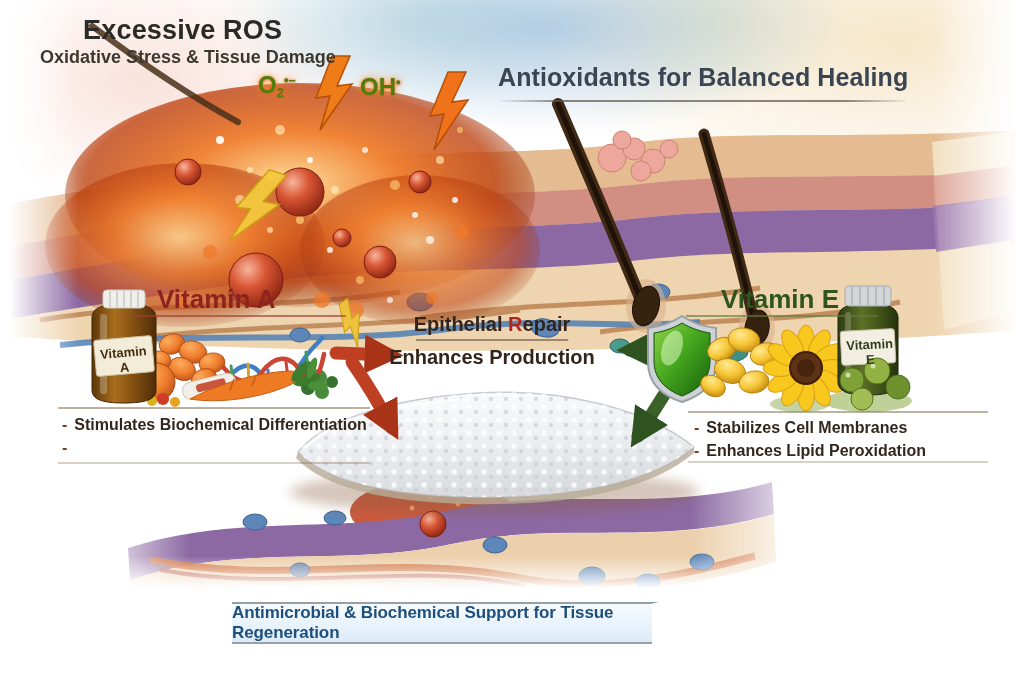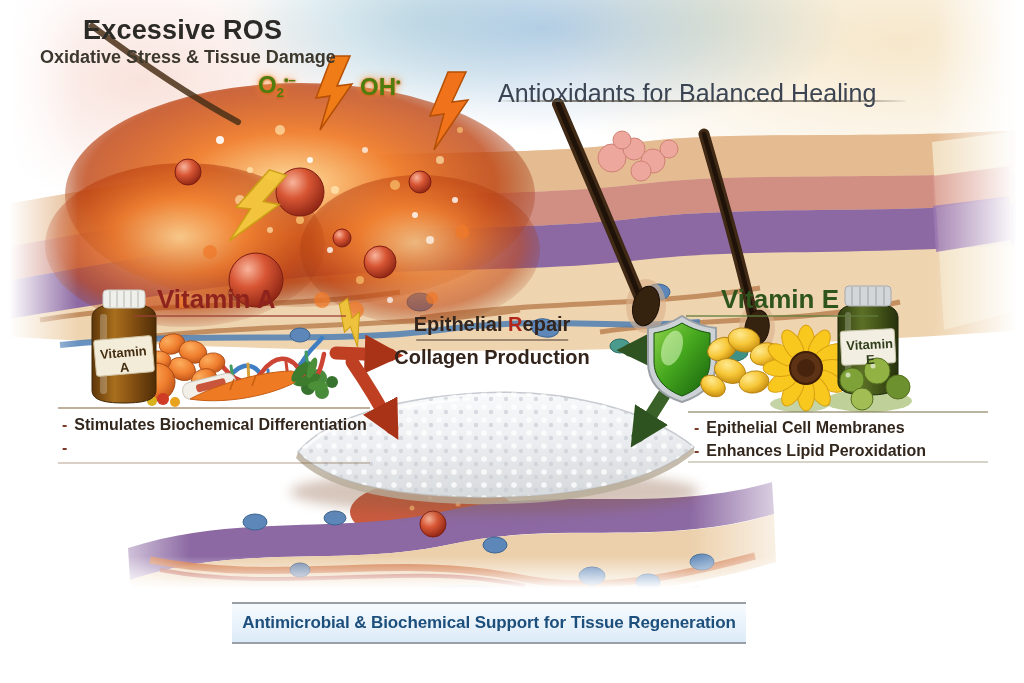--- a/index.html
+++ b/index.html
@@ -26,21 +26,21 @@
   
   .txt{z-index:4;}
   .ros-title{left:83px;top:15px;font-size:27px;font-weight:bold;color:#2b2a26;letter-spacing:.2px;}
   .ros-subtitle{left:40px;top:47px;font-size:18px;font-weight:bold;color:#3c382d;}
   .radical{color:#4d7c0f;font-weight:bold;font-size:24px;
     text-shadow:0 0 9px rgba(255,150,50,.95),0 0 3px rgba(255,120,30,.9),0 1px 2px rgba(120,40,0,.6);}
   .superoxide{left:258px;top:71px;}
   .hydroxyl{left:352px;top:73px;margin-left:8px;}
   .rad-sub{font-size:13px;vertical-align:-4px;}
   .rad-sup{font-size:13px;vertical-align:9px;}
-  .main-title{left:498px;top:63px;font-size:25px;font-weight:normal;color:#3a4452;letter-spacing:.1px;margin-top:16px;}
+  .main-title{left:498px;top:63px;font-size:25px;font-weight:bold;color:#3a4452;letter-spacing:.1px;}
   .main-title-underline{left:500px;top:100px;width:406px;height:2px;
     background:linear-gradient(to right,rgba(90,85,75,.05),rgba(90,85,75,.7) 15%,rgba(90,85,75,.7) 85%,rgba(90,85,75,.05));}
   .vita-heading{left:157px;top:284px;font-size:26px;font-weight:bold;color:#8e231d;}
   .vita-underline{left:134px;top:315px;width:212px;height:2px;background:rgba(155,65,52,.65);}
   .vite-heading{left:721px;top:284px;font-size:26px;font-weight:bold;color:#2f551d;}
   .vite-underline{left:686px;top:315px;width:192px;height:2px;background:rgba(95,125,60,.65);}
   .divider{height:2px;}
   .va-div-top{left:58px;top:407px;width:312px;background:rgba(130,95,60,.5);}
   .va-div-bot{left:58px;top:462px;width:312px;background:rgba(130,95,60,.3);}
   .ve-div-top{left:688px;top:411px;width:300px;background:rgba(118,108,68,.5);}
@@ -51,21 +51,21 @@
   .bullet-row{display:flex;gap:7px;}
   .bullet-marker{color:#7c3a28;}
   .center-label{left:492px;top:311px;transform:translateX(-50%);text-align:center;}
   .center-line{font-size:20px;font-weight:bold;color:#33241c;white-space:nowrap;line-height:26px;}
   .center-accent{color:#b2271a;}
   .ws-pre{white-space:pre;margin-top:8px;}
   .center-underline{margin:2px auto 3px;width:152px;height:2px;background:rgba(110,95,80,.65);}
   .bottle-label{font-weight:bold;text-align:center;z-index:4;}
   .bottle-label-a{left:95px;top:345px;width:58px;font-size:13px;color:#452e12;transform:rotate(-5deg);}
   .bottle-label-e{left:842px;top:337px;width:56px;font-size:13px;color:#313e1b;transform:rotate(-3deg);}
-  .banner{left:232px;top:602px;width:514px;height:38px;z-index:5;display:flex;align-items:center;justify-content:center;
+  .banner{left:232px;top:602px;width:420px;height:38px;z-index:5;display:flex;align-items:center;justify-content:center;
     background:linear-gradient(180deg,#f7fbfe,#dcebf8);
     border-top:2px solid #999fa6;border-bottom:2px solid #999fa6;}
   .banner-text{font-size:17px;font-weight:bold;color:#1d4f7c;letter-spacing:-.1px;}
 </style>
 </head>
 <body>
 
 <div class="scene">
   <div class="abs bg-wash"></div>
 
@@ -433,30 +433,30 @@
       <span class="bullet-marker">-</span>
     </div>
   </div>
   <div class="abs txt divider va-div-bot"></div>
 
   <div class="abs txt center-label">
     <div class="center-line">
       <span class="ws-pre">Epithelial </span><span class="center-accent">R</span><span>epair</span>
     </div>
     <div class="center-underline"></div>
-    <div class="center-line">Collagen Production</div>
+    <div class="center-line">Enhances Production</div>
   </div>
 
   <div class="abs txt vite-heading">Vitamin E</div>
   <div class="abs txt vite-underline"></div>
   <div class="abs txt divider ve-div-top"></div>
   <div class="abs txt bullets ve-bullets">
     <div class="bullet-row">
       <span class="bullet-marker">-</span>
-      <span>Epithelial Cell Membranes</span>
+      <span>Stabilizes Cell Membranes</span>
     </div>
     <div class="bullet-row">
       <span class="bullet-marker">-</span>
       <span>Enhances Lipid Peroxidation</span>
     </div>
   </div>
   <div class="abs txt divider ve-div-bot"></div>
 
   <div class="abs bottle-label bottle-label-a">Vitamin A</div>
   <div class="abs bottle-label bottle-label-e">Vitamin E</div>

